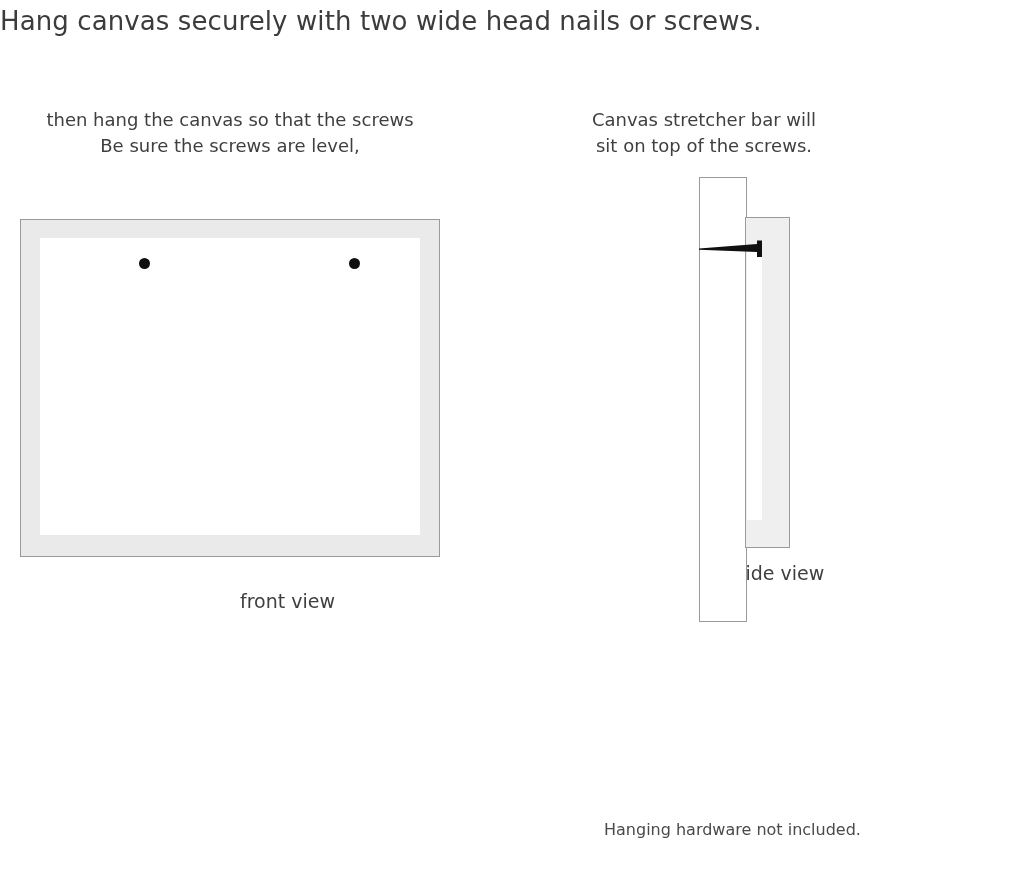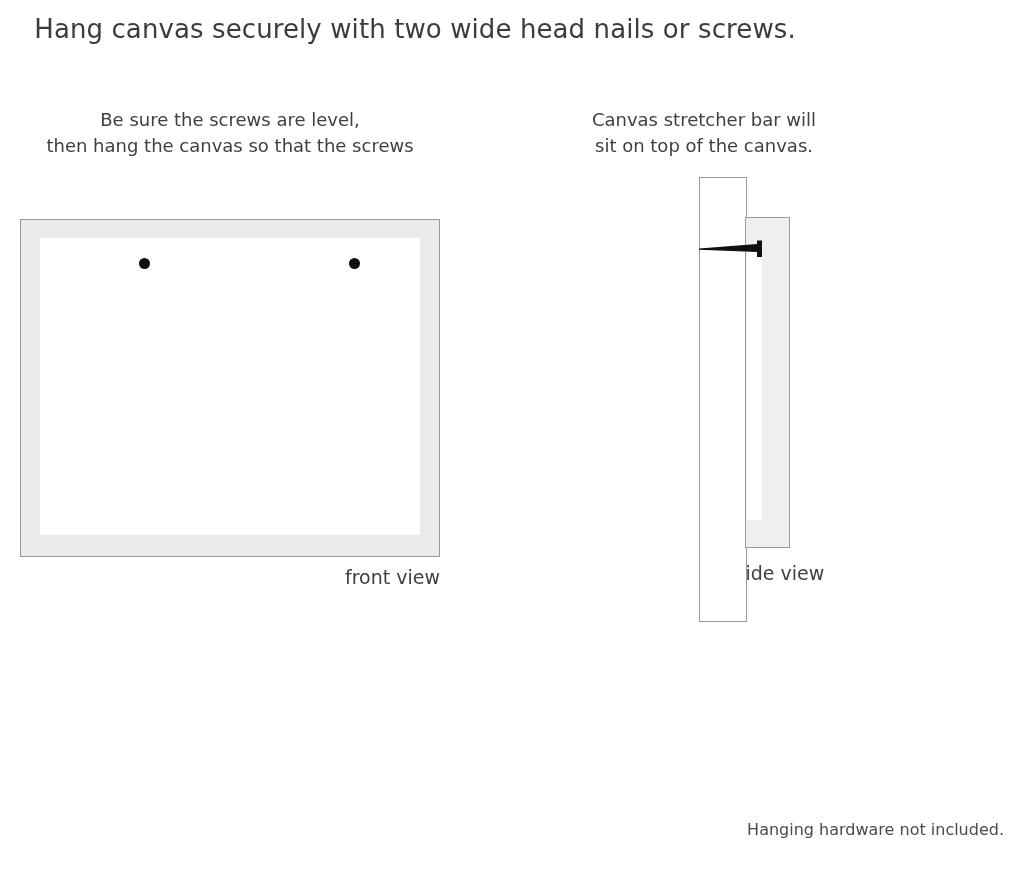--- a/index.html
+++ b/index.html
@@ -12,23 +12,23 @@
     height: 875px;
     position: relative;
     font-family: "DejaVu Sans", "Liberation Sans", sans-serif;
     color: #3a3a3a;
     overflow: hidden;
   }
 
   .title {
     position: absolute;
     left: 0;
-    top: 14px;
+    top: 6px;
     width: 830px;
-    text-align: center;
+    text-align: left;
     font-size: 26px;
     font-weight: 400;
     letter-spacing: 0.1px;
     color: #3c3c3c;
     white-space: nowrap;
   }
 
   
   .caption {
     position: absolute;
@@ -83,23 +83,22 @@
   .screw-dot.right { left: 309px; top: 20px; }
 
   .view-label {
     position: absolute;
     font-size: 19px;
     color: #3f3f3f;
     white-space: nowrap;
   }
   .label-front {
     left: 240px;
-    top: 566px;
+    top: 590px;
     width: 200px;
-    text-align: right;
   }
   .label-side {
     left: 700px;
     top: 562px;
     width: 160px;
     text-align: center;
   }
 
   
   .side-view {
@@ -149,40 +148,40 @@
     z-index: 4;
   }
   .side-screw svg { display: block; }
 
   
   .footer {
     position: absolute;
     right: 20px;
     top: 818px;
     width: 400px;
-    text-align: right;
+    text-align: left;
     font-size: 16px;
     line-height: 23px;
     color: #4a4a4a;
   }
   .footer div { white-space: nowrap; }
 </style>
 </head>
 <body>
 
 <div class="title">Hang canvas securely with two wide head nails or screws.</div>
 
 <div class="caption caption-left">
+  <div>then hang the canvas so that the screws</div>
   <div>Be sure the screws are level,</div>
-  <div>then hang the canvas so that the screws</div>
 </div>
 
 <div class="caption caption-right">
   <div>Canvas stretcher bar will</div>
-  <div>sit on top of the canvas.</div>
+  <div>sit on top of the screws.</div>
 </div>
 
 <div class="front-view">
   <div class="canvas-frame"></div>
   <div class="canvas-inner">
     <span class="screw-dot left"></span>
     <span class="screw-dot right"></span>
   </div>
 </div>
 <div class="view-label label-front">front view</div>

